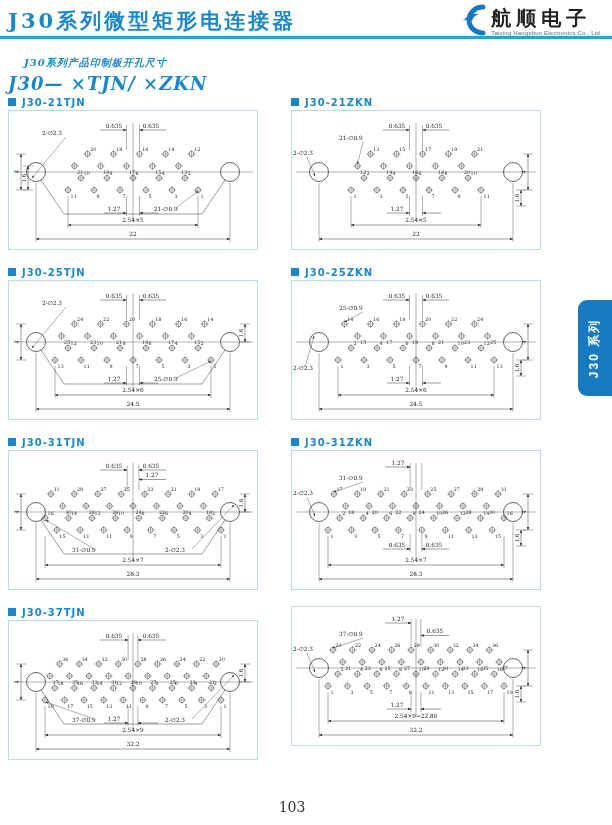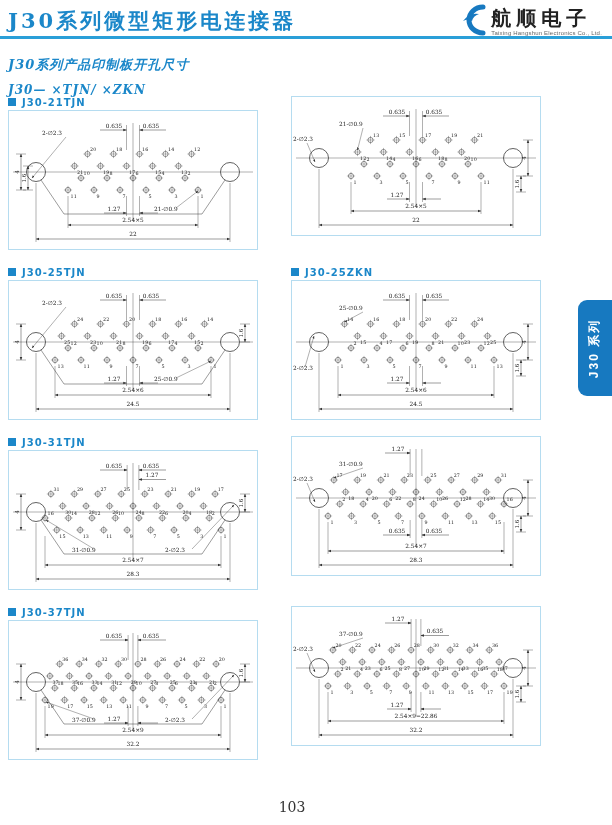--- a/index.html
+++ b/index.html
@@ -9,22 +9,22 @@
   
   .header-title{position:absolute;left:8px;top:7px;margin:0;font-family:"DejaVu Serif",serif;
        font-size:21px;font-weight:bold;color:var(--accent);letter-spacing:3px;}
   .rule{position:absolute;left:0;top:36px;width:612px;height:3px;background:var(--rule);}
   .logo{position:absolute;right:10px;top:4px;display:flex;align-items:center;}
   .logo-cn{font-size:20px;font-weight:bold;color:#222;letter-spacing:5px;font-family:"DejaVu Sans",sans-serif;}
   .logo-en{font-size:6px;color:#666;letter-spacing:0.2px;margin-top:-2px;}
   
   .intro{position:absolute;left:8px;top:56px;color:var(--accent);
        font-family:"DejaVu Serif",serif;font-style:italic;font-weight:bold;}
-  .intro-1{font-size:13px;letter-spacing:1px;}
-  .intro-2{font-size:12px;margin-top:9px;letter-spacing:1px;}
+  .intro-1{font-size:10px;letter-spacing:1px;margin-left:16px;}
+  .intro-2{font-size:18px;margin-top:3px;letter-spacing:1px;}
   
   .grid{position:absolute;left:8px;top:96px;width:533px;display:grid;
        grid-template-columns:250px 250px;column-gap:33px;row-gap:12px;}
   .figblock{width:250px;}
   .figtitle{display:flex;align-items:center;height:12px;margin-bottom:2px;}
   .bullet{width:8px;height:8px;background:var(--accent);display:inline-block;margin-right:6px;}
   .figlabel{color:var(--accent);font-size:10px;font-weight:bold;letter-spacing:1px;
        font-family:"DejaVu Sans",sans-serif;}
   .fig svg text{font-family:"DejaVu Serif",serif;}
   
@@ -192,21 +192,24 @@
           <text x="10.6" y="62" font-size="5.5" fill="#222" text-anchor="middle" transform="rotate(-90 10.6 62)">4</text>
           <line x1="15" y1="56" x2="25" y2="56" stroke="#3a3a3a" stroke-width="0.4"></line>
           <line x1="15" y1="80" x2="25" y2="80" stroke="#3a3a3a" stroke-width="0.4"></line>
           <line x1="20" y1="56" x2="20" y2="80" stroke="#3a3a3a" stroke-width="0.5" marker-start="url(#arw)" marker-end="url(#arw)"></line>
           <text x="17.6" y="68" font-size="5.5" fill="#222" text-anchor="middle" transform="rotate(-90 17.6 68)">1.6</text>
           <text x="34" y="25" font-size="5.8" fill="#222" text-anchor="start">2-∅2.3</text>
           <line x1="58" y1="27" x2="24" y2="68" stroke="#3a3a3a" stroke-width="0.4" marker-end="url(#arw)"></line>
           <text x="146" y="101" font-size="5.8" fill="#222" text-anchor="start">21-∅0.9</text>
           <line x1="168" y1="98" x2="190" y2="81" stroke="#3a3a3a" stroke-width="0.4" marker-end="url(#arw)"></line>
         </svg></div>
-      <div class="figblock fig"><svg width="250" height="140" viewBox="0 0 250 140">
+      <div class="figblock fig"><div class="figtitle">
+          <span class="bullet"></span>
+          <span class="figlabel">J30-21ZKN</span>
+        </div><svg width="250" height="140" viewBox="0 0 250 140">
           <rect x="0.5" y="0.5" width="249" height="139" fill="#fff" stroke="#b5dcf0" stroke-width="1"></rect>
           <line x1="5" y1="62" x2="245" y2="62" stroke="#3a3a3a" stroke-width="0.4"></line>
           <line x1="125" y1="13" x2="125" y2="110" stroke="#3a3a3a" stroke-width="0.4"></line>
           <circle cx="28" cy="62" r="9.5" fill="none" stroke="#3a3a3a" stroke-width="0.8"></circle>
           <circle cx="222" cy="62" r="9.5" fill="none" stroke="#3a3a3a" stroke-width="0.8"></circle>
           <circle cx="66.5" cy="56" r="2.6" fill="none" stroke="#3a3a3a" stroke-width="0.55"></circle>
           <line x1="62.4" y1="56" x2="70.6" y2="56" stroke="#3a3a3a" stroke-width="0.35"></line>
           <line x1="66.5" y1="51.9" x2="66.5" y2="60.1" stroke="#3a3a3a" stroke-width="0.35"></line>
           <text x="69.1" y="64.2" font-size="4.8" fill="#222" text-anchor="start">12</text>
           <circle cx="79.5" cy="44" r="2.6" fill="none" stroke="#3a3a3a" stroke-width="0.55"></circle>
@@ -764,21 +767,24 @@
           <text x="10.6" y="62" font-size="5.5" fill="#222" text-anchor="middle" transform="rotate(-90 10.6 62)">4</text>
           <line x1="232" y1="44" x2="242" y2="44" stroke="#3a3a3a" stroke-width="0.4"></line>
           <line x1="232" y1="62" x2="242" y2="62" stroke="#3a3a3a" stroke-width="0.4"></line>
           <line x1="237" y1="44" x2="237" y2="62" stroke="#3a3a3a" stroke-width="0.5" marker-start="url(#arw)" marker-end="url(#arw)"></line>
           <text x="234.6" y="53" font-size="5.5" fill="#222" text-anchor="middle" transform="rotate(-90 234.6 53)">1.6</text>
           <text x="64" y="102" font-size="5.8" fill="#222" text-anchor="start">31-∅0.9</text>
           <line x1="86" y1="99" x2="38" y2="70" stroke="#3a3a3a" stroke-width="0.4" marker-end="url(#arw)"></line>
           <text x="157" y="102" font-size="5.8" fill="#222" text-anchor="start">2-∅2.3</text>
           <line x1="184" y1="99" x2="226" y2="55" stroke="#3a3a3a" stroke-width="0.4" marker-end="url(#arw)"></line>
         </svg></div>
-      <div class="figblock fig"><svg width="250" height="140" viewBox="0 0 250 140">
+      <div class="figblock fig"><div class="figtitle">
+          <span class="bullet"></span>
+          <span class="figlabel">J30-31ZKN</span>
+        </div><svg width="250" height="140" viewBox="0 0 250 140">
           <rect x="0.5" y="0.5" width="249" height="139" fill="#fff" stroke="#b5dcf0" stroke-width="1"></rect>
           <line x1="5" y1="62" x2="245" y2="62" stroke="#3a3a3a" stroke-width="0.4"></line>
           <line x1="125" y1="13" x2="125" y2="110" stroke="#3a3a3a" stroke-width="0.4"></line>
           <circle cx="28" cy="62" r="9.5" fill="none" stroke="#3a3a3a" stroke-width="0.8"></circle>
           <circle cx="222" cy="62" r="9.5" fill="none" stroke="#3a3a3a" stroke-width="0.8"></circle>
           <circle cx="42.866666666666674" cy="44" r="2.6" fill="none" stroke="#3a3a3a" stroke-width="0.55"></circle>
           <line x1="38.76666666666667" y1="44" x2="46.966666666666676" y2="44" stroke="#3a3a3a" stroke-width="0.35"></line>
           <line x1="42.866666666666674" y1="39.9" x2="42.866666666666674" y2="48.1" stroke="#3a3a3a" stroke-width="0.35"></line>
           <text x="45.466666666666676" y="41.2" font-size="4.8" fill="#222" text-anchor="start">17</text>
           <circle cx="54.60000000000001" cy="56" r="2.6" fill="none" stroke="#3a3a3a" stroke-width="0.55"></circle>

